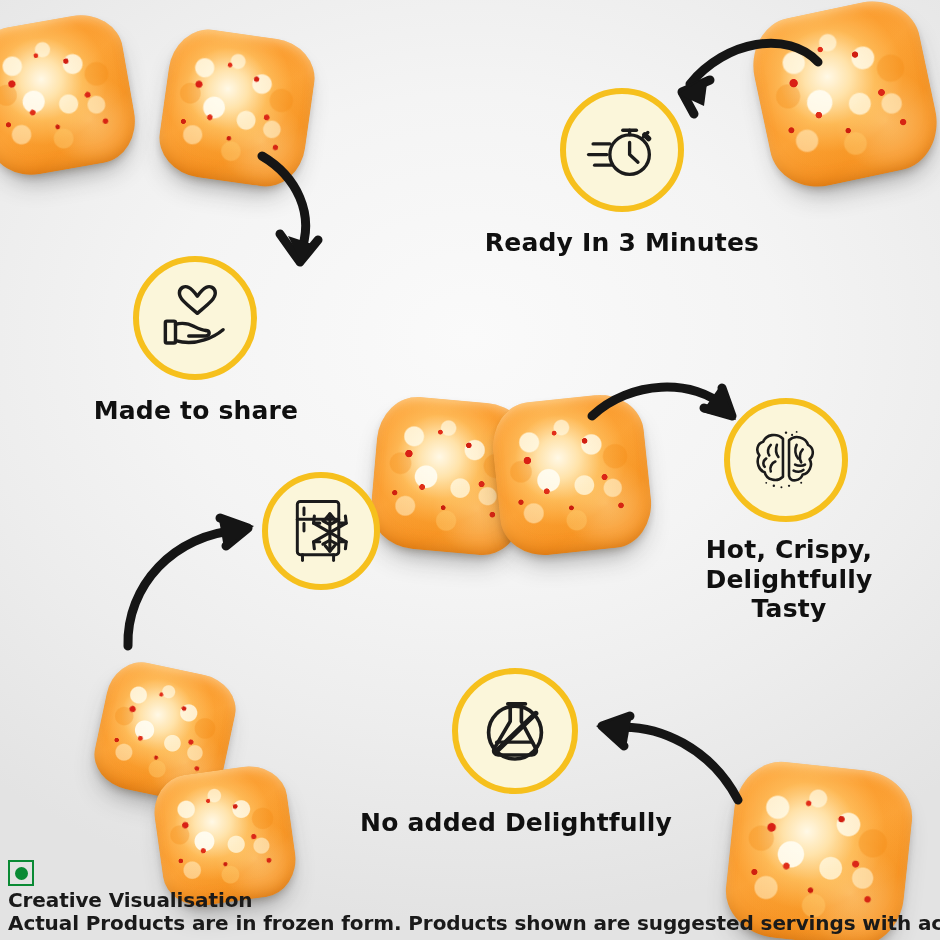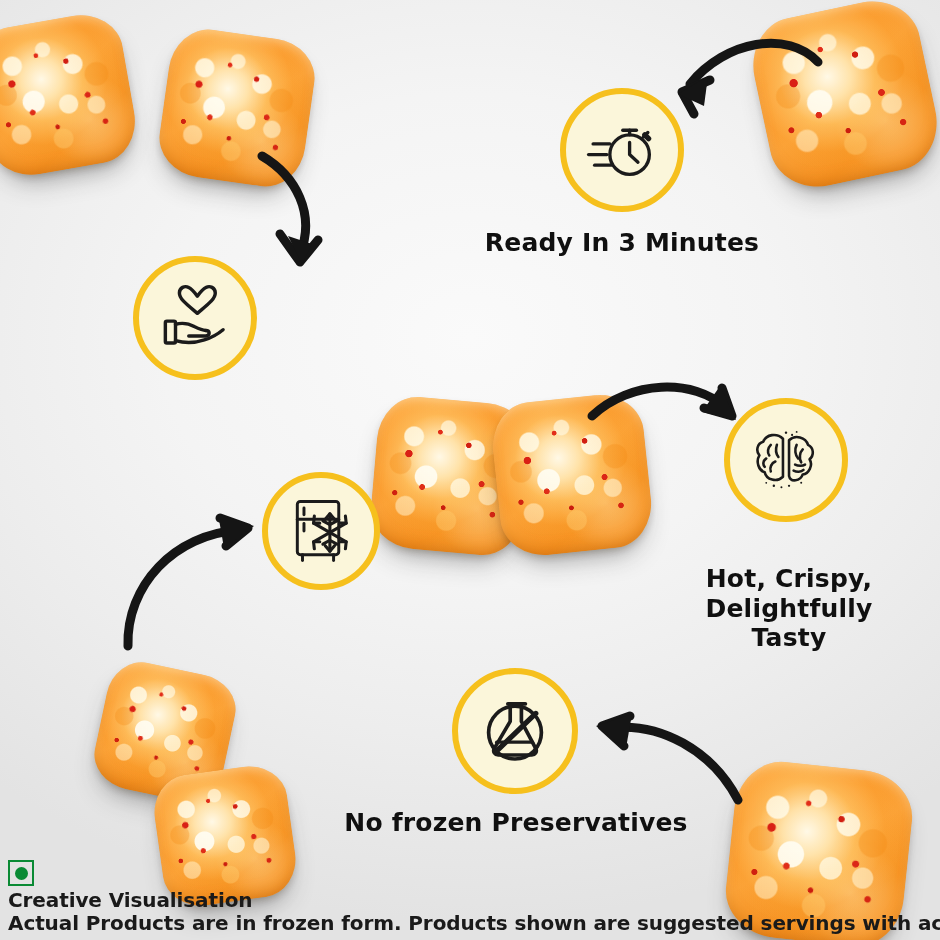--- a/index.html
+++ b/index.html
@@ -203,20 +203,21 @@
     <span>
       <svg width="78" height="78" viewBox="0 0 100 100" fill="none" stroke="#1b1b1b" stroke-width="4.4" stroke-linecap="round" stroke-linejoin="round">
         <path d="M53 44 C40 33, 30 26, 30 18 C30 11, 37 8, 42 11 C46 13, 50 18, 53 22 C56 18, 60 13, 64 11 C69 8, 76 11, 76 18 C76 26, 66 33, 53 44 Z"></path>
         <rect x="12" y="54" width="13" height="28" rx="2"></rect>
         <path d="M25 58 C33 56, 42 57, 49 61 C55 64, 59 66, 64 66"></path>
         <path d="M64 66 C69 66, 70 72, 64 73 L42 73"></path>
         <path d="M25 79 C36 82, 50 82, 62 78 C72 75, 80 70, 86 65"></path>
       </svg>
     </span>
   </div>
+  <div class="label" style="left:196px; top:396px; font-size:25px;">Made to share</div>
 
   <div class="badge" style="left:262px; top:472px; width:118px; height:118px;">
     <span>
       <svg width="74" height="74" viewBox="0 0 100 100" fill="none" stroke="#1b1b1b" stroke-width="4" stroke-linecap="round" stroke-linejoin="round">
         <rect x="18" y="10" width="56" height="72" rx="4"></rect>
         <path d="M18 34 L74 34"></path>
         <path d="M27 19 L27 28"></path>
         <path d="M27 40 L27 50"></path>
         <path d="M25 82 L25 90"></path>
         <path d="M67 82 L67 90"></path>
@@ -254,35 +255,35 @@
         <circle cx="58" cy="17" r="1.4" fill="#1b1b1b" stroke="none"></circle>
         <circle cx="64" cy="13" r="1.2" fill="#1b1b1b" stroke="none"></circle>
         <circle cx="34" cy="84" r="1.6" fill="#1b1b1b" stroke="none"></circle>
         <circle cx="44" cy="86" r="1.3" fill="#1b1b1b" stroke="none"></circle>
         <circle cx="54" cy="84" r="1.5" fill="#1b1b1b" stroke="none"></circle>
         <circle cx="24" cy="80" r="1.2" fill="#1b1b1b" stroke="none"></circle>
         <circle cx="70" cy="80" r="1.3" fill="#1b1b1b" stroke="none"></circle>
       </svg>
     </span>
   </div>
-  <div class="label" style="left:789px; top:535px; font-size:25px;margin-top:29px;">Hot, Crispy,
+  <div class="label" style="left:789px; top:535px; font-size:25px;">Hot, Crispy,
 Delightfully Tasty</div>
 
   <div class="badge" style="left:452px; top:668px; width:126px; height:126px;">
     <span>
       <svg width="80" height="80" viewBox="0 0 100 100" fill="none" stroke="#1b1b1b" stroke-width="4.6" stroke-linecap="round" stroke-linejoin="round">
         <circle cx="50" cy="52" r="33"></circle>
         <path d="M41 16 L63 16"></path>
         <path d="M44 16 L44 38 L24 72 C22 76, 25 80, 29 80 L71 80 C75 80, 78 76, 76 72 L58 38 L58 16"></path>
         <path d="M27 64 L72 64" stroke-width="4"></path>
         <path d="M26 76 L76 28" stroke-width="6.5"></path>
       </svg>
     </span>
   </div>
-  <div class="label" style="left:516px; top:808px; font-size:25px;">No frozen Preservatives</div>
+  <div class="label" style="left:516px; top:808px; font-size:25px;">No added Delightfully</div>
 
   <div id="footer">
     <div id="veg-mark">
       <div id="veg-dot"></div>
     </div>
     <div class="disclaimer">Creative Visualisation</div>
     <div class="disclaimer">Actual Products are in frozen form. Products shown are suggested servings with accompaniments, after product are cooked.</div>
   </div>
 
 </div>

